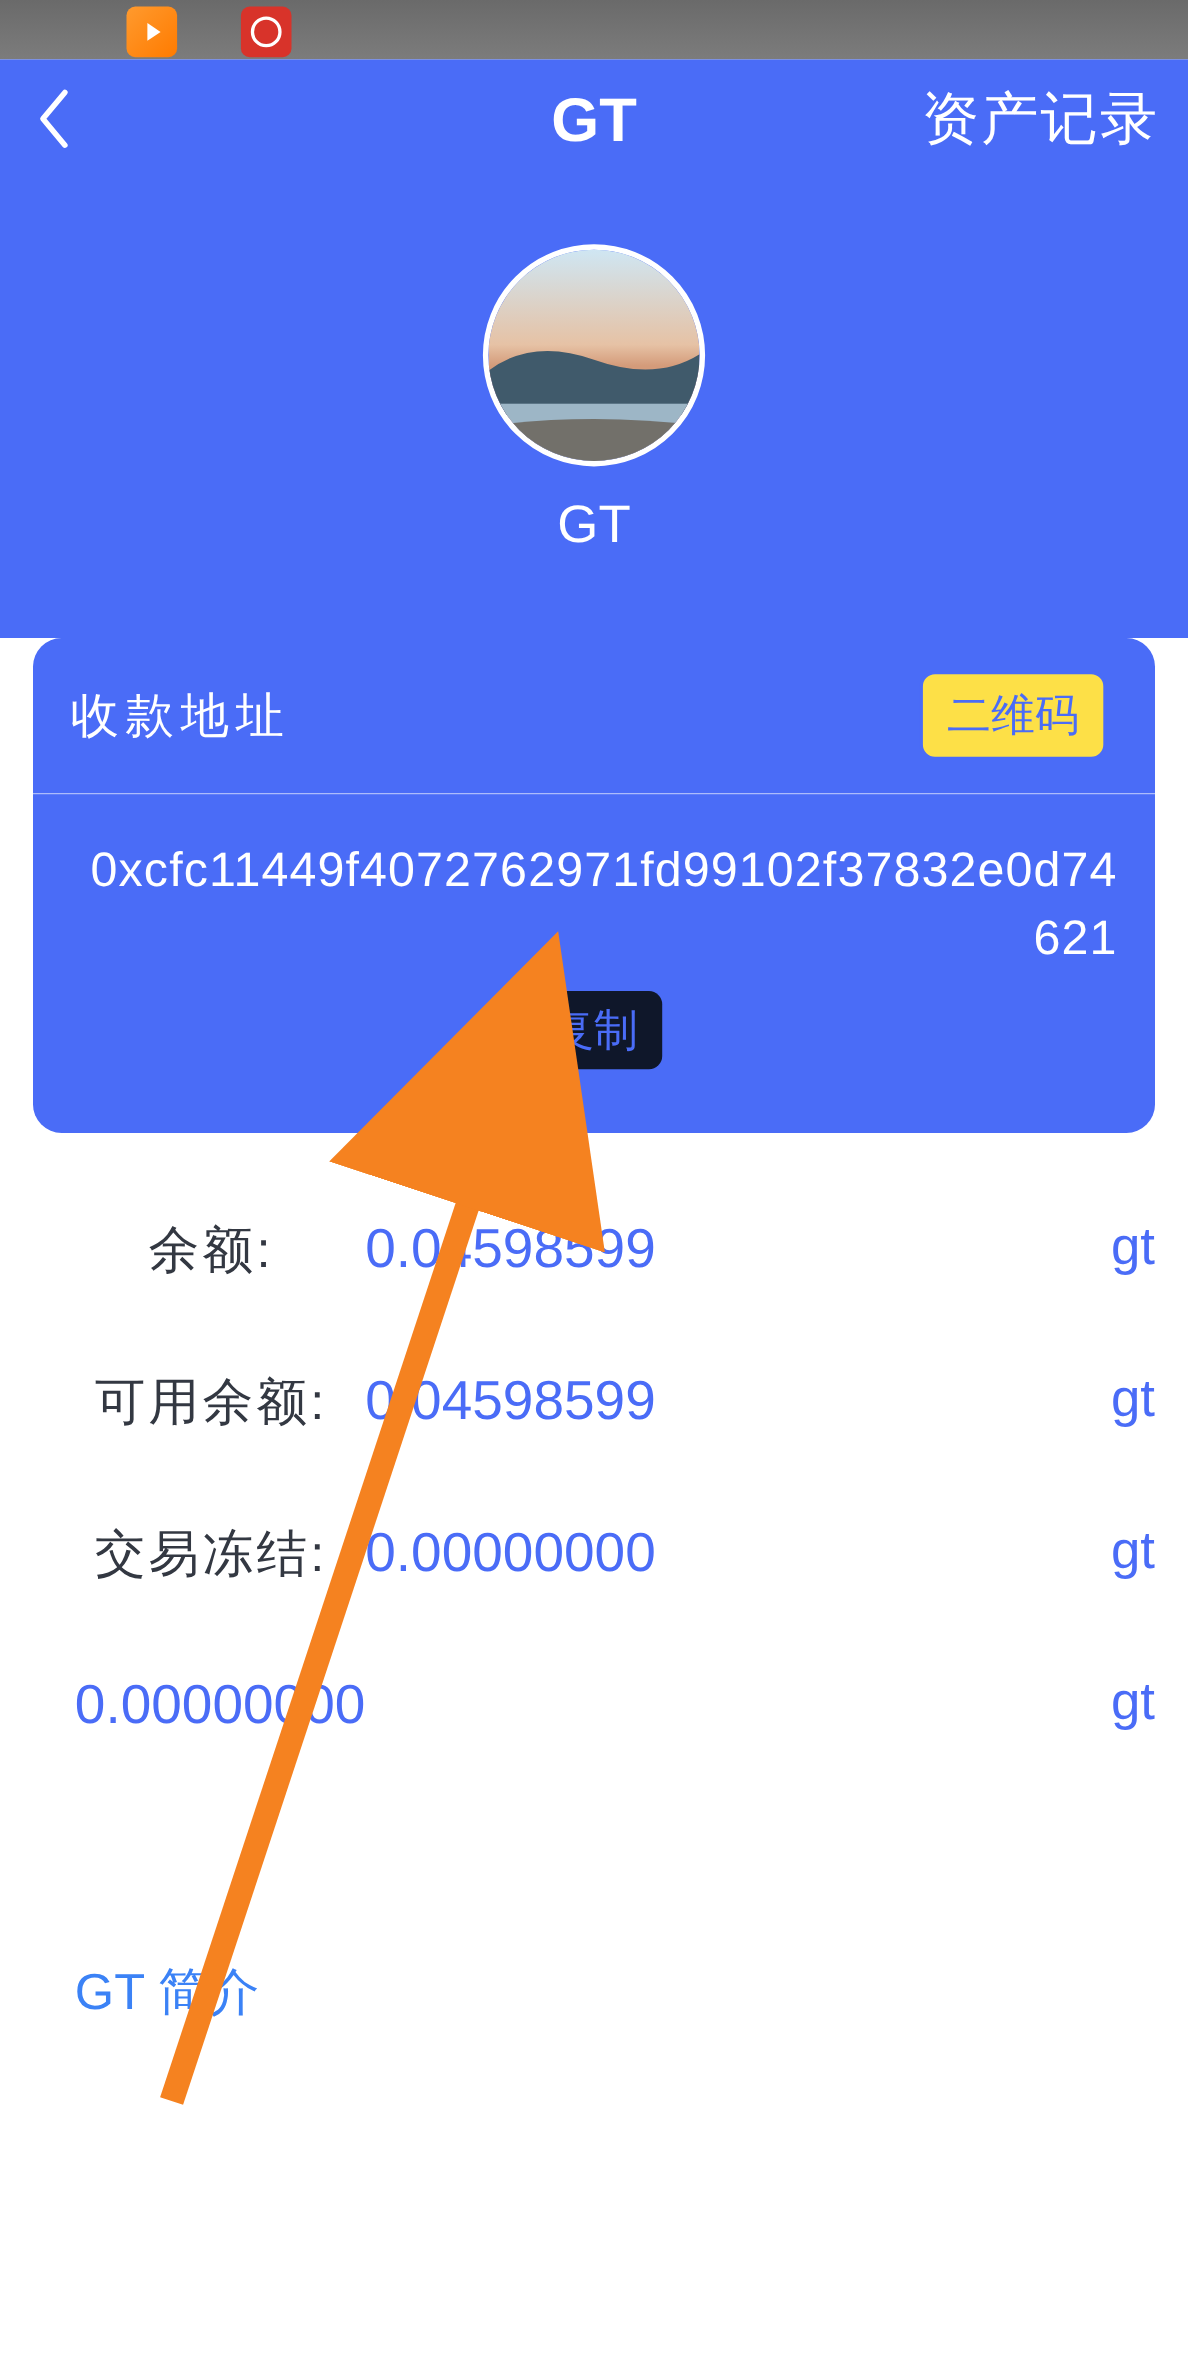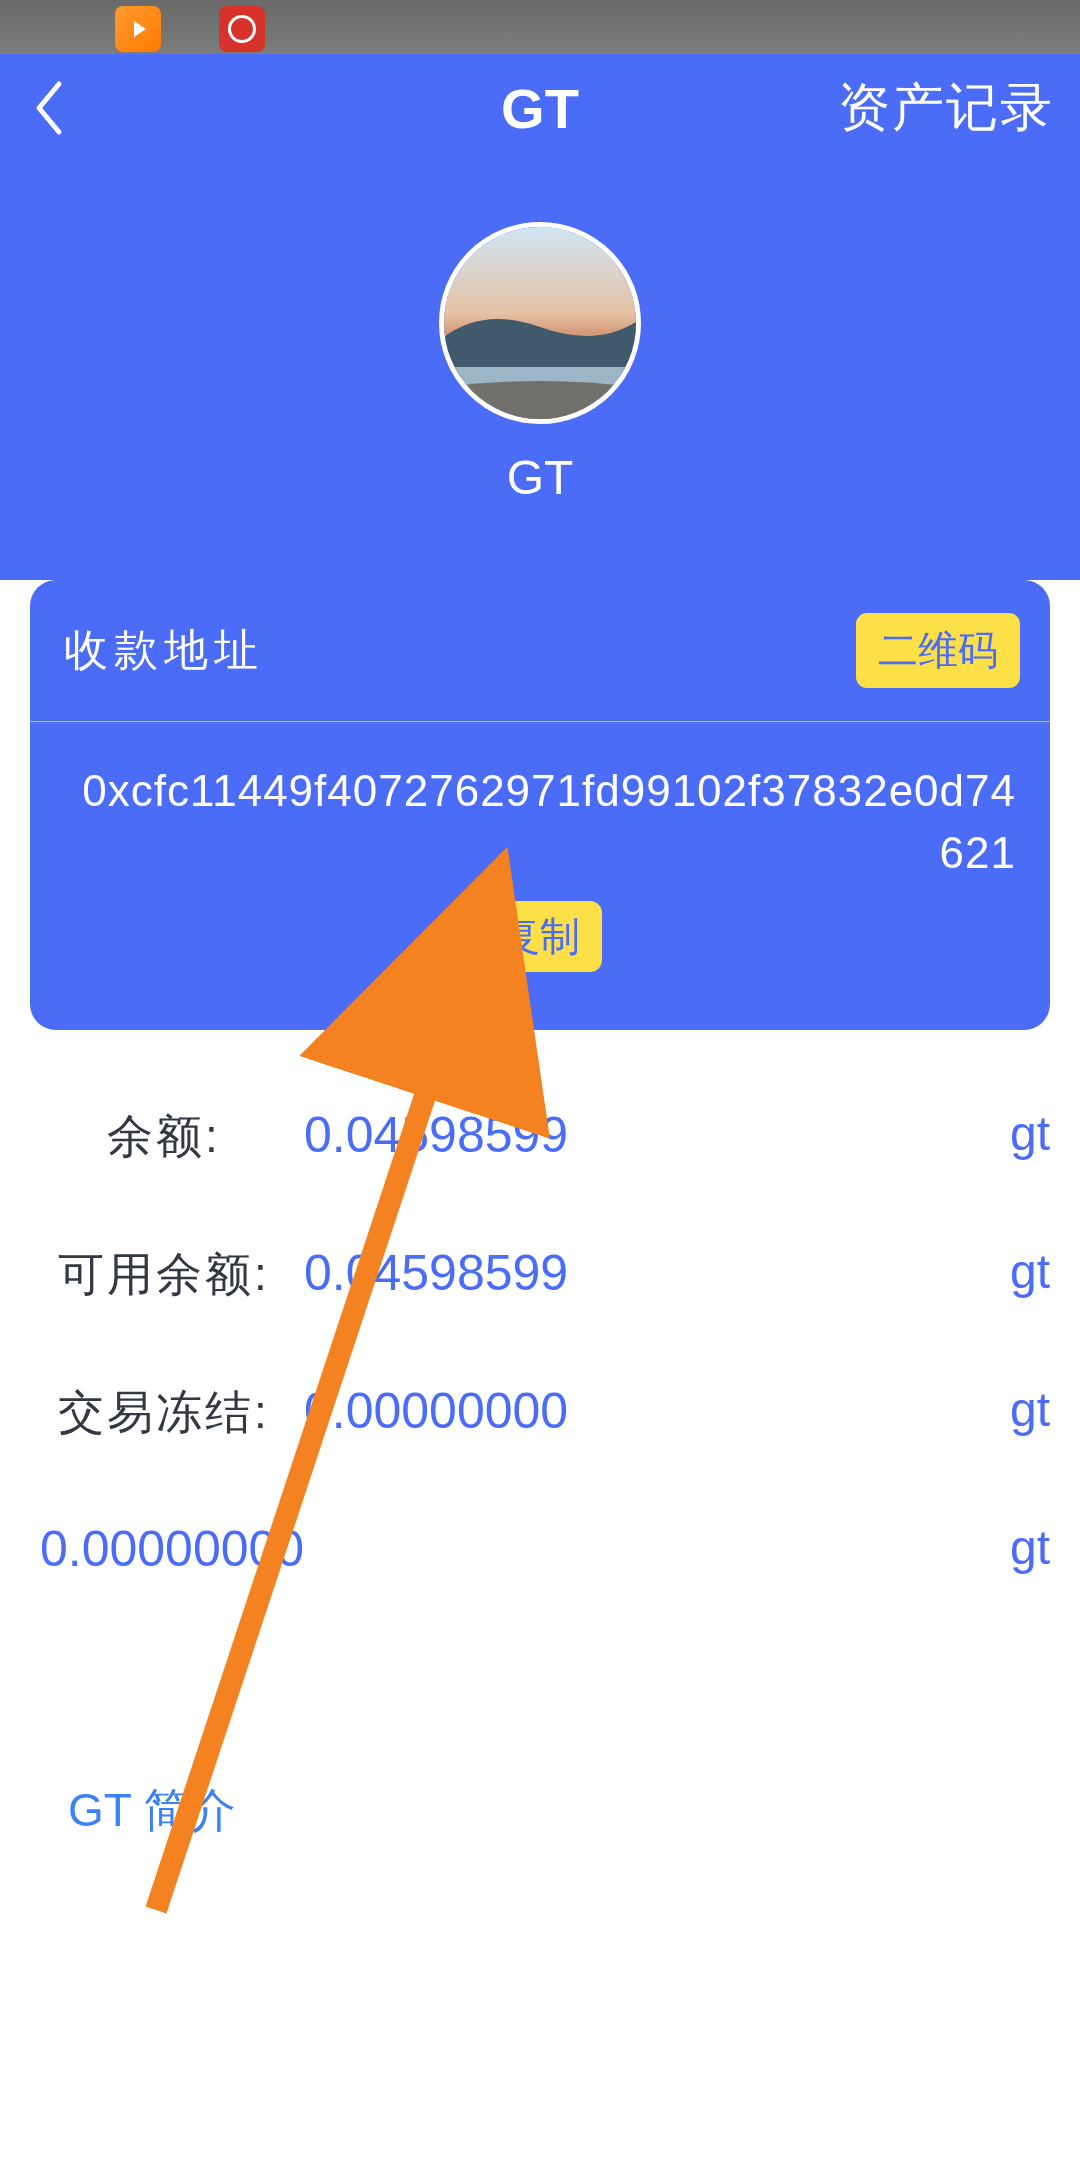--- a/index.html
+++ b/index.html
@@ -97,21 +97,21 @@
       top: 580px;
       background: #4a6cf7;
       border-radius: 26px;
       padding: 0;
       color: #fff;
     }
     .card-head {
       display: flex;
       align-items: center;
       justify-content: space-between;
-      padding: 30px 27px 30px 34px;
+      padding: 30px 44px 30px 34px;
       border-bottom: 1px solid rgba(255,255,255,0.55);
     }
     .card-head-label {
       font-size: 44px;
       letter-spacing: 6px;
     }
     .qr-btn {
       background: #fff;
       color: #4a6cf7;
       border: 4px solid #4a6cf7;
@@ -132,31 +132,31 @@
       line-height: 1.4;
       word-break: break-all;
       letter-spacing: 1px;
       text-align: right;
     }
     .copy-row {
       text-align: center;
       margin-top: 18px;
     }
     .copy-btn {
-      background: #fde047;
+      background: #0f172a;
       color: #4a6cf7;
       border: none;
       border-radius: 12px;
       font-size: 40px;
       padding: 8px 22px;
       font-weight: 500;
     }
     .balances {
       position: absolute;
-      left: 32px;
+      left: 60px;
       right: 30px;
       top: 1106px;
     }
     .bal-row {
       display: flex;
       align-items: baseline;
       margin-bottom: 76px;
       position: relative;
     }
     .bal-label {

